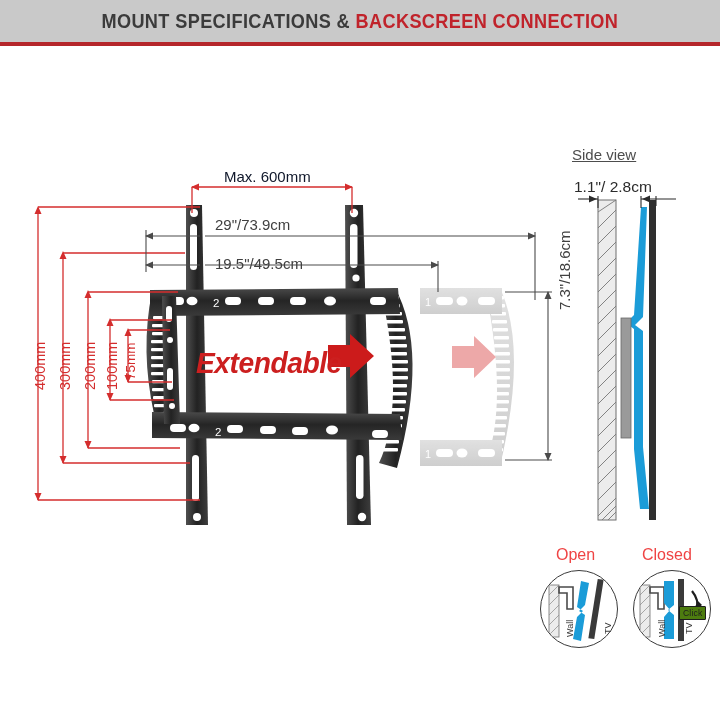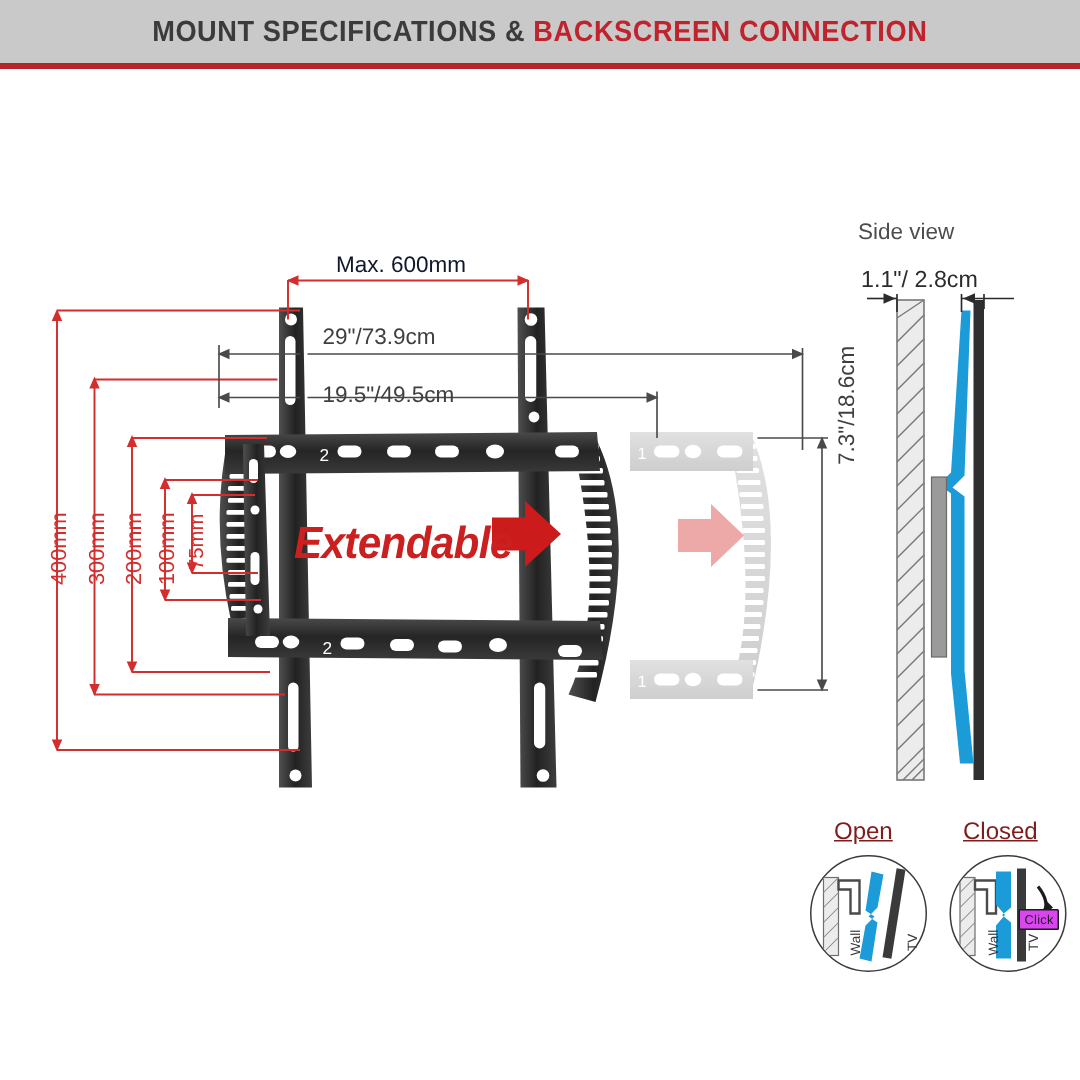--- a/index.html
+++ b/index.html
@@ -41,40 +41,40 @@
   .lbl-29{position:absolute;left:215px;top:216px;color:#3f3f3f;font-size:15px;}
   .lbl-195{position:absolute;left:215px;top:255px;color:#3f3f3f;font-size:15px;}
 
   .lbl-73{
     position:absolute;left:556px;top:310px;color:#3f3f3f;font-size:15px;white-space:nowrap;
     transform-origin:0 0;transform:rotate(-90deg);
   }
 
   
   .sv-title{position:absolute;left:543px;top:122px;font-size:15.5px;font-weight:bold;color:#262626;}
-  .sv-sub{position:absolute;left:572px;top:146px;font-size:15px;color:#4d4d4d;}
+  .sv-sub{position:absolute;left:572px;top:146px;font-size:15px;color:#4d4d4d;text-decoration:underline;}
   .sv-dim{position:absolute;left:574px;top:178px;font-size:15.5px;color:#2b2b2b;}
 
   
-  .oc-label{position:absolute;font-size:16px;color:#7f1d1d;text-decoration:underline;}
+  .oc-label{position:absolute;font-size:16px;color:#ef4444;}
   .oc-open{left:556px;top:546px;}
   .oc-closed{left:642px;top:546px;}
   .circ{
     position:absolute;width:76px;height:76px;border-radius:50%;
     border:1.4px solid #3b3b3b;overflow:hidden;background:#fff;
   }
   .circ-open{left:540px;top:570px;}
   .circ-closed{left:633px;top:570px;}
   .mini-txt{
     position:absolute;font-size:9px;color:#3b3b3b;white-space:nowrap;
     transform-origin:0 0;transform:rotate(-90deg);
   }
   .click-badge{
     position:absolute;font-size:8.5px;color:#1d1d1d;border:1.2px solid #1d1d1d;
-    padding:1px 3px;background:#d946ef;border-radius:1px;letter-spacing:.2px;
+    padding:1px 3px;background:#4d7c0f;border-radius:1px;letter-spacing:.2px;
   }
   .extendable-word{
     position:absolute;left:196px;top:346px;
     font-size:30px;font-weight:bold;font-style:italic;color:#cc1f1f;
     font-family:"Liberation Sans Narrow","Liberation Sans",sans-serif;
     letter-spacing:-.5px;transform:scaleX(.94);transform-origin:0 0;
   }
 </style>
 </head>
 <body>

